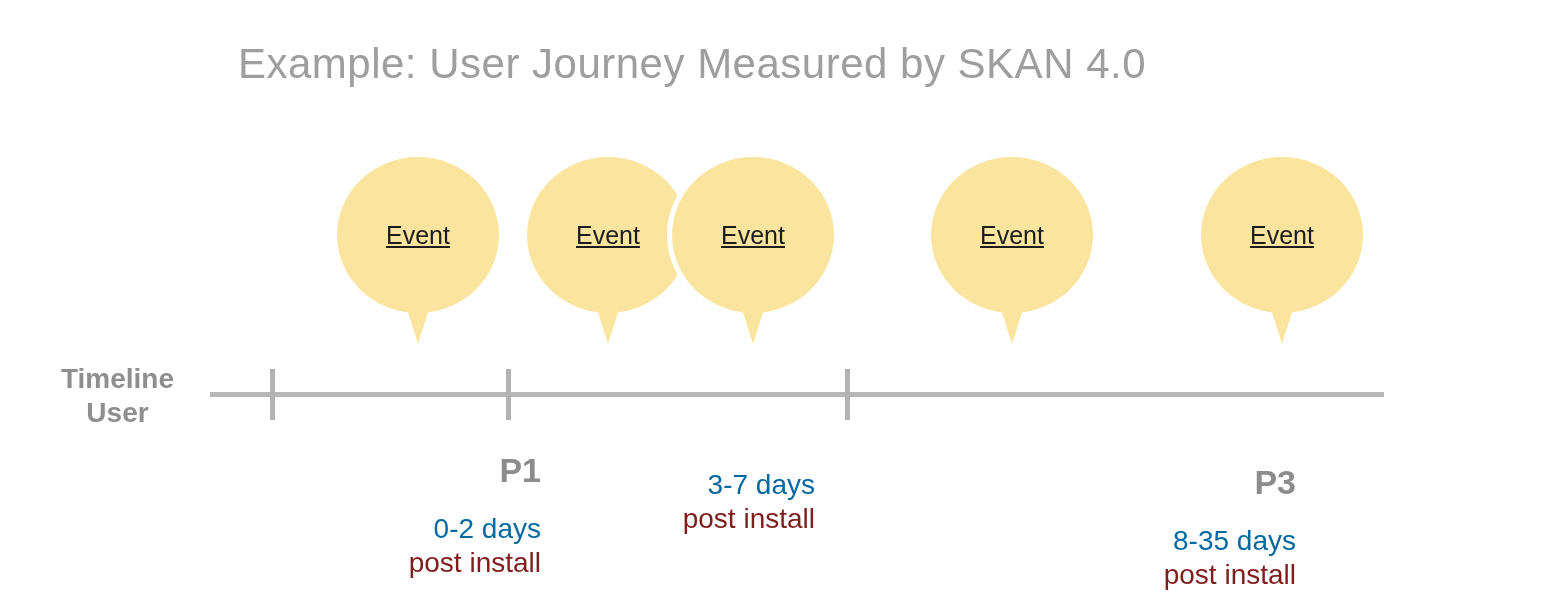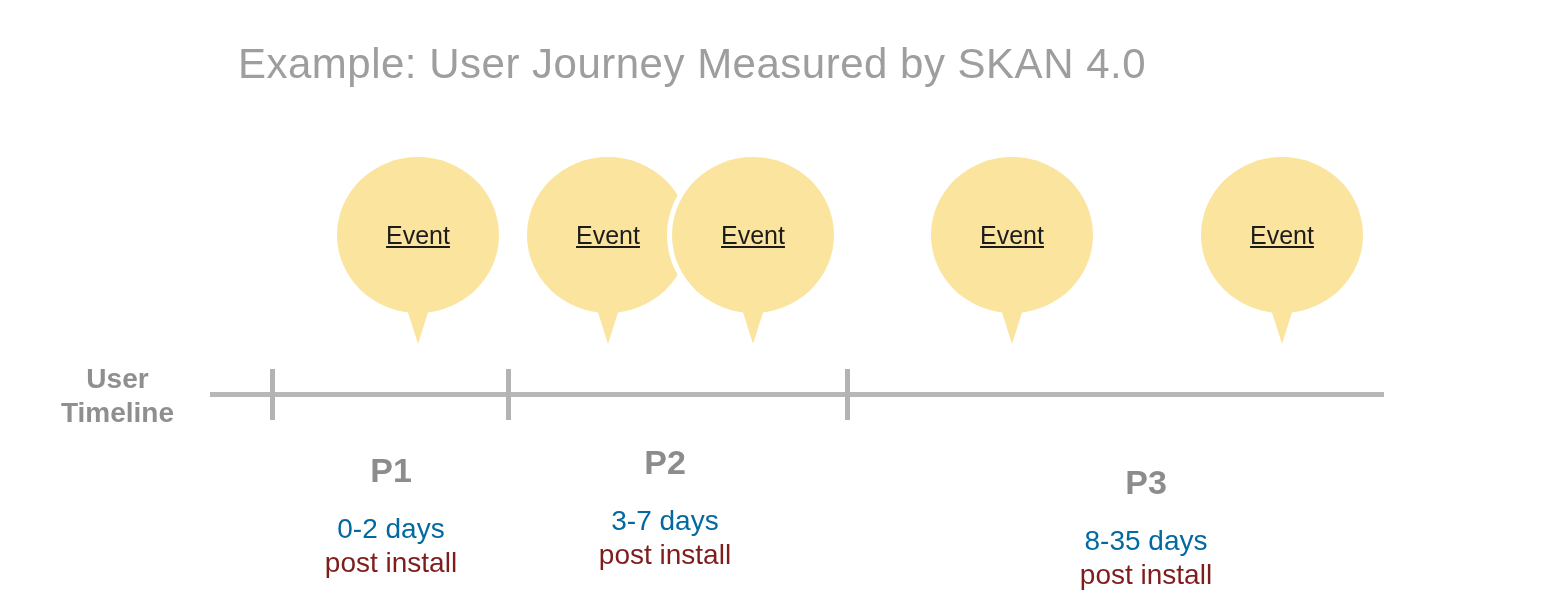--- a/index.html
+++ b/index.html
@@ -71,21 +71,21 @@
   }
   .tick1 { left:270px; } .tick2 { left:506px; } .tick3 { left:845px; } .tick4 { left:1410px; }
 
   .tl-label {
     position:absolute; left:40px; top:362px; width:155px;
     text-align:center; font-weight:bold; font-size:28px; line-height:34px;
     color:#8f8f8f;
   }
 
   
-  .period { position:absolute; width:300px; text-align:center; }
+  .period { position:absolute; width:300px; text-align:right; }
   .period .p-name  { font-size:34px; font-weight:bold; color:#8c8c8c; line-height:36px; }
   .period .p-range { margin-top:24px; font-size:28px; color:#0369a1; line-height:34px; }
   .period .p-detail{ font-size:28px; color:#7f1d1d; line-height:34px; }
   .period.p1 { left:241px; top:452px; }
   .period.p2 { left:515px; top:444px; }
   .period.p3 { left:996px; top:464px; }
 </style>
 </head>
 <body>
 
@@ -118,39 +118,38 @@
     <div class="bubble-label">Event</div>
   </div>
 
   <div class="bubble event e5">
     <div class="circle"></div>
     <div class="tail"></div>
     <div class="bubble-label">Event</div>
   </div>
 
   <div class="tl-label">
+    <div>Timeline</div>
     <div>User</div>
-    <div>Timeline</div>
   </div>
 
   <div class="tl-line"></div>
   <div class="tl-arrowhead"></div>
   <div class="tl-tick tick1"></div>
   <div class="tl-tick tick2"></div>
   <div class="tl-tick tick3"></div>
   <div class="tl-tick tick4"></div>
 
   <div class="period p1">
     <div class="p-name">P1</div>
     <div class="p-range">0-2 days</div>
     <div class="p-detail">post install</div>
   </div>
 
   <div class="period p2">
-    <div class="p-name">P2</div>
     <div class="p-range">3-7 days</div>
     <div class="p-detail">post install</div>
   </div>
 
   <div class="period p3">
     <div class="p-name">P3</div>
     <div class="p-range">8-35 days</div>
     <div class="p-detail">post install</div>
   </div>
 

